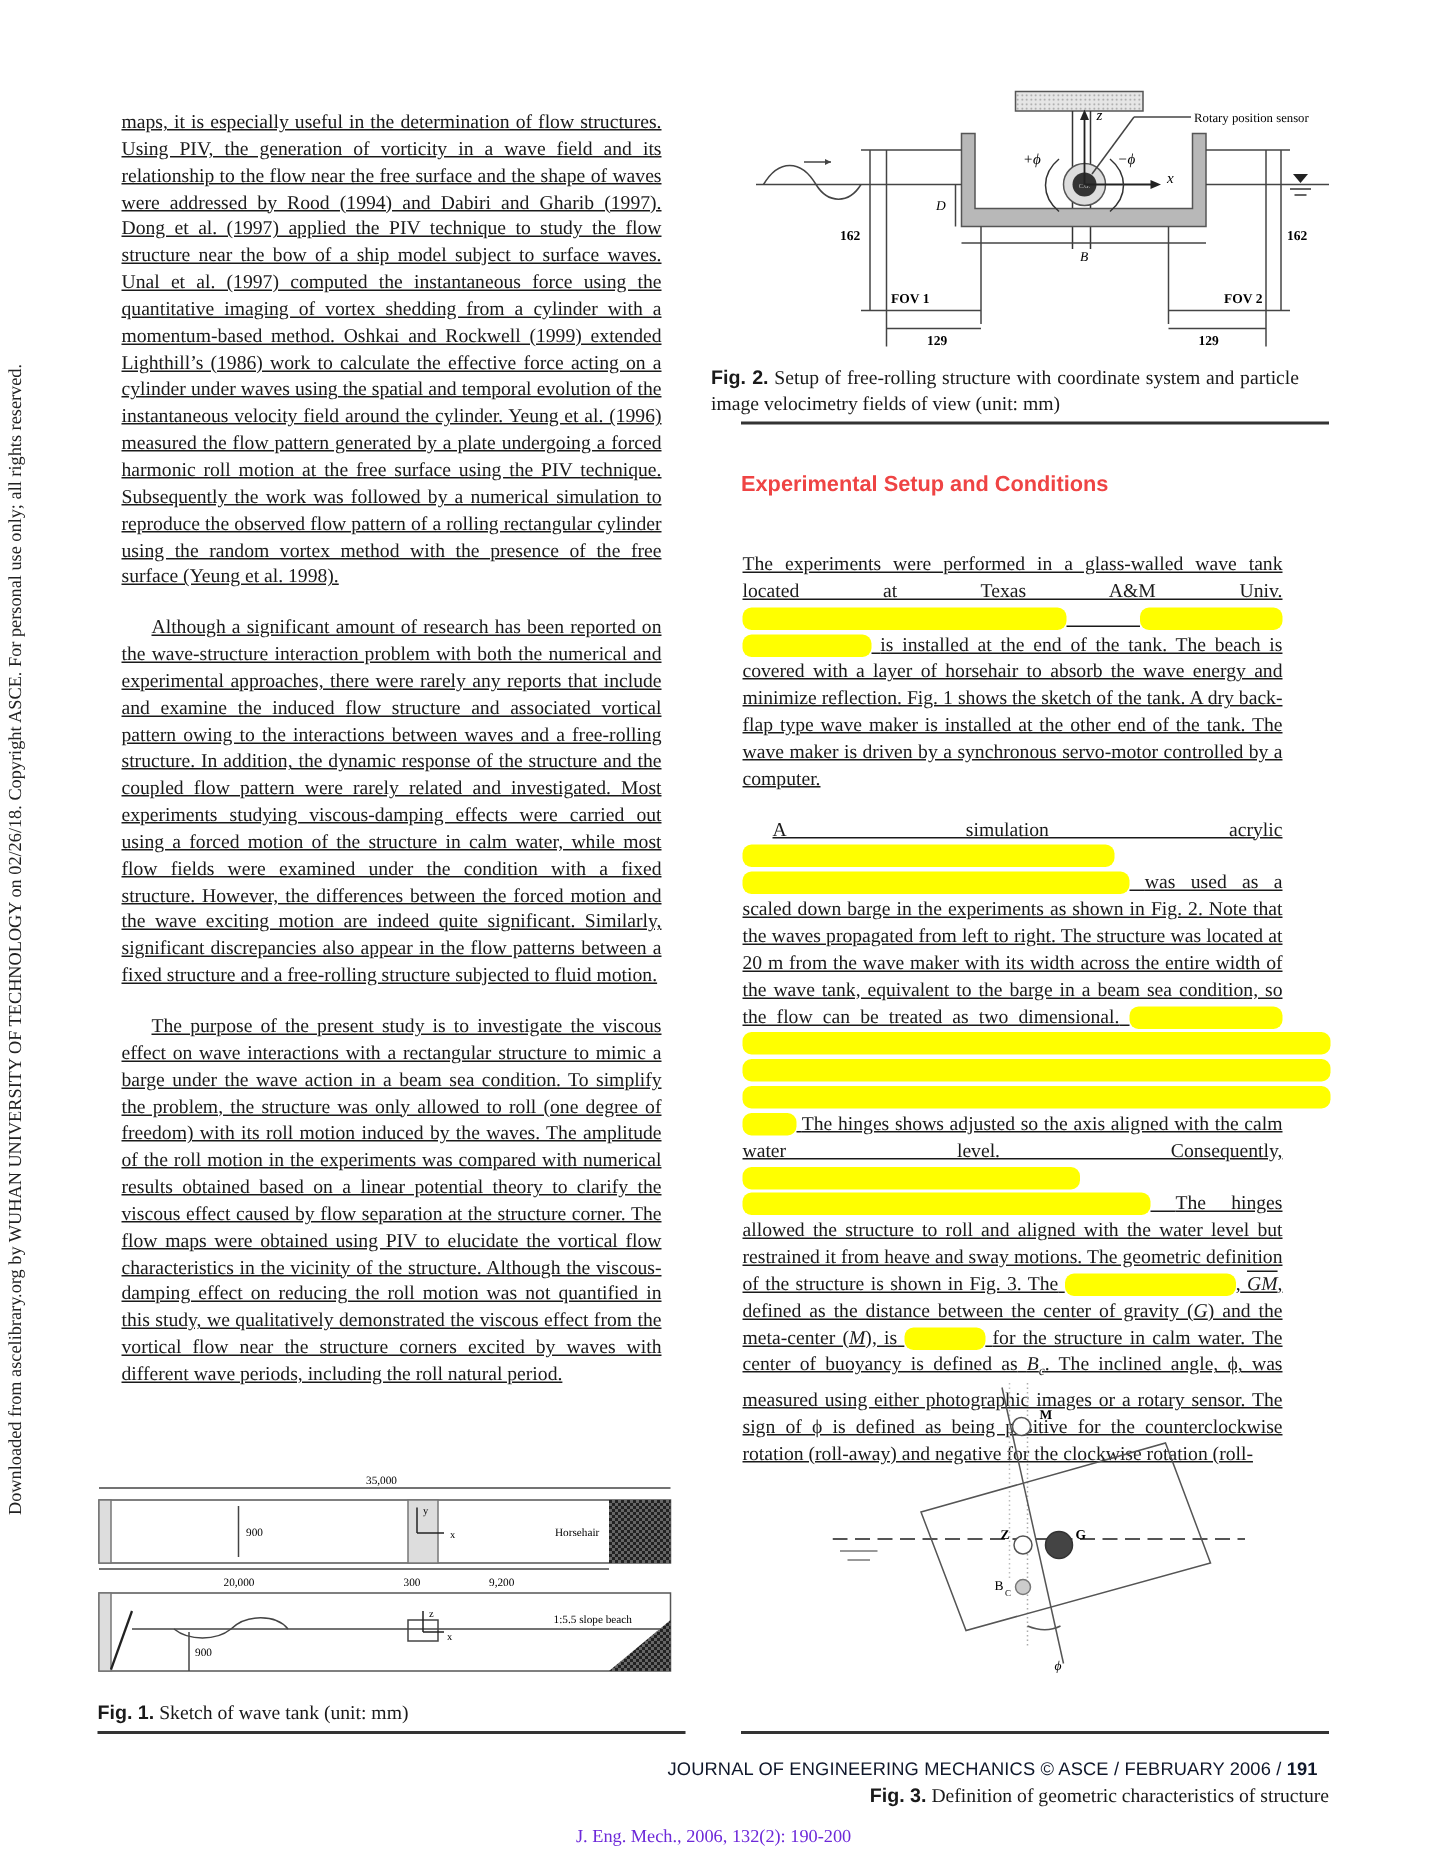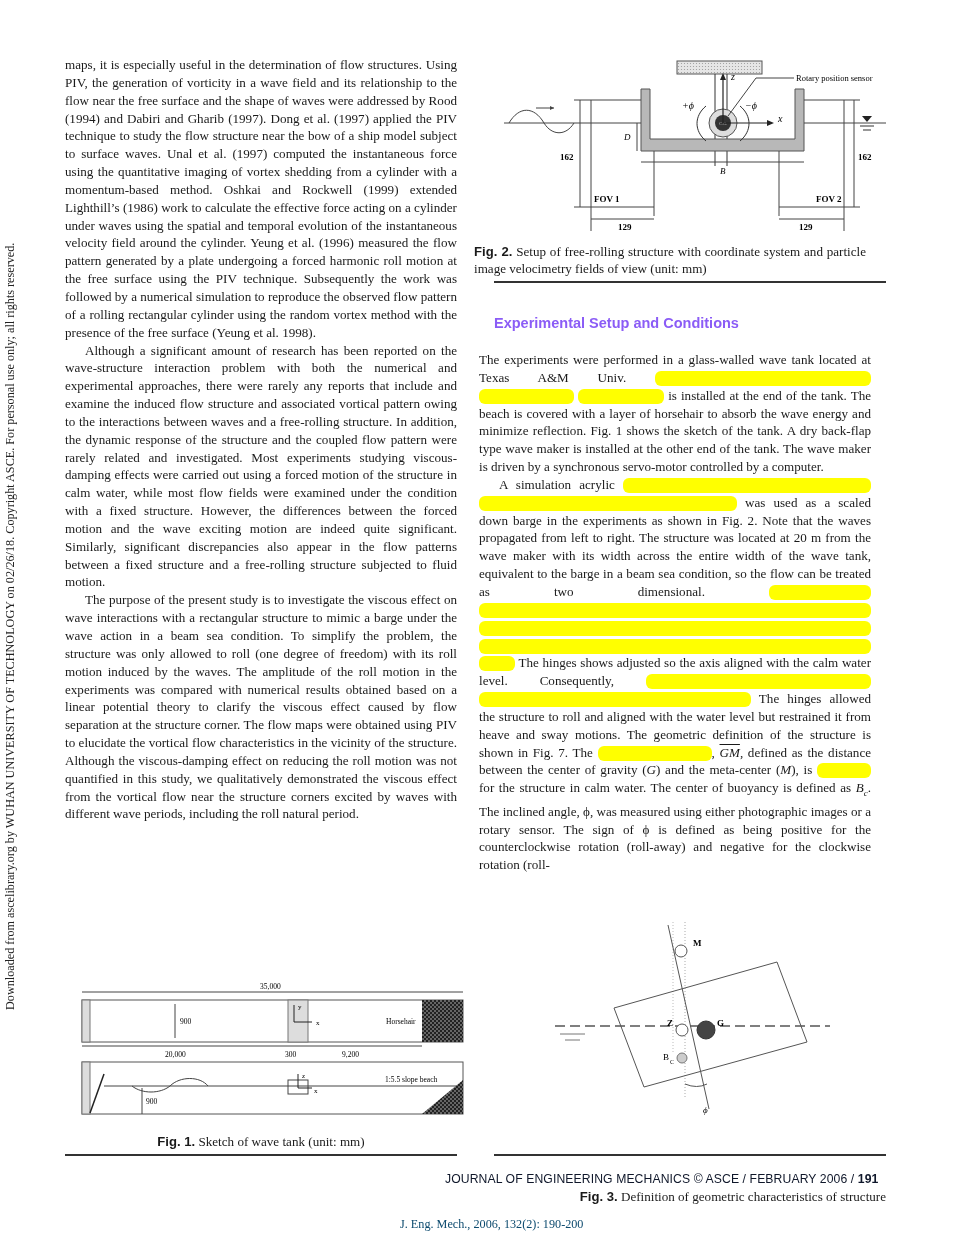--- a/index.html
+++ b/index.html
@@ -2,31 +2,31 @@
 <html><head>
 <meta charset="utf-8">
 <style>
   html, body { margin: 0; padding: 0; background: #ffffff; }
   body { width: 955px; height: 1235px; position: relative; overflow: hidden; font-family: "Liberation Serif", serif; color: #1a1a1a; }
   .sidebar-note { position: absolute; left: 4px; top: 30px; width: 16px; height: 980px; }
   .sidebar-note span { position: absolute; left: 0; bottom: 0; transform-origin: left bottom; transform: rotate(-90deg) translateY(14px); white-space: nowrap; font-size: 12.2px; color: #222; font-family: "Liberation Serif", serif; display: block; width: 980px; }
   .col { position: absolute; font-size: 13.1px; line-height: 17.85px; text-align: justify; }
   .col-left { left: 65px; top: 56px; width: 392px; }
   .col-right { left: 479px; top: 351px; width: 392px; }
-  .col p { margin: 0; text-indent: 0; }
+  .col p { margin: 16px; text-indent: 0; text-decoration: underline; }
   .col p.indent { text-indent: 20px; }
   .hl { background: #ffff00; border-radius: 6px; color: transparent; display: inline-block; height: 15px; vertical-align: -2px; }
-  .section-heading { position: absolute; left: 494px; top: 315px; font-family: "Liberation Sans", sans-serif; font-weight: bold; font-size: 14.5px; color: #8b5cf6; }
+  .section-heading { position: absolute; left: 494px; top: 315px; font-family: "Liberation Sans", sans-serif; font-weight: bold; font-size: 14.5px; color: #ef4444; }
   .figure { position: absolute; }
   .fig-caption { position: absolute; font-size: 13.1px; line-height: 17px; }
   .fig-caption b { font-family: "Liberation Sans", sans-serif; font-weight: bold; }
   .rule { position: absolute; height: 2px; background: #333; }
   .running-footer { position: absolute; left: 445px; top: 1172px; font-family: "Liberation Sans", sans-serif; font-size: 12.2px; color: #0f172a; letter-spacing: 0.1px; }
   .running-footer b { font-weight: bold; }
-  .citation { position: absolute; left: 384px; top: 1217px; font-size: 12.2px; color: #0c4a6e; margin-left: 16px; }
+  .citation { position: absolute; left: 384px; top: 1217px; font-size: 12.2px; color: #6d28d9; }
   svg text { font-family: "Liberation Serif", serif; }
 </style>
 </head>
 <body>
 
 <div class="sidebar-note">
   <span>Downloaded from ascelibrary.org by WUHAN UNIVERSITY OF TECHNOLOGY on 02/26/18. Copyright ASCE. For personal use only; all rights reserved.</span>
 </div>
 
 <div class="col col-left">
@@ -122,30 +122,30 @@
     <span class="hl" style="width:258px;">x</span>
     <span>was used as a scaled down barge in the experiments as shown in Fig. 2. Note that the waves propagated from left to right. The structure was located at 20 m from the wave maker with its width across the entire width of the wave tank, equivalent to the barge in a beam sea condition, so the flow can be treated as two dimensional.</span>
     <span class="hl" style="width:102px;">x</span>
     <span class="hl" style="width:392px;">x</span>
     <span class="hl" style="width:392px;">x</span>
     <span class="hl" style="width:392px;">x</span>
     <span class="hl" style="width:36px;">x</span>
     <span>The hinges shows adjusted so the axis aligned with the calm water level. Consequently,</span>
     <span class="hl" style="width:225px;">x</span>
     <span class="hl" style="width:272px;">x</span>
-    <span>The hinges allowed the structure to roll and aligned with the water level but restrained it from heave and sway motions. The geometric definition of the structure is shown in Fig. 7. The</span>
+    <span>The hinges allowed the structure to roll and aligned with the water level but restrained it from heave and sway motions. The geometric definition of the structure is shown in Fig. 3. The</span>
     <span class="hl" style="width:114px;">x</span><span>,</span>
     <i style="text-decoration: overline;">GM</i><span>, defined as the distance between the center of gravity (</span><i>G</i><span>) and the meta-center (</span><i>M</i><span>), is</span>
     <span class="hl" style="width:54px;">x</span>
     <span>for the structure in calm water. The center of buoyancy is defined as</span>
     <i>B</i><sub style="font-size:9px;"><i>c</i></sub><span>. The inclined angle, ϕ, was measured using either photographic images or a rotary sensor. The sign of ϕ is defined as being positive for the counterclockwise rotation (roll-away) and negative for the clockwise rotation (roll-</span>
   </p>
 </div>
 
-<div class="figure" style="left:80px; top:982px; width:385px; height:136px;">
+<div class="figure" style="left:64px; top:982px; width:385px; height:136px;">
   <svg width="385" height="136" viewBox="0 0 385 136">
     <defs>
       <pattern id="checker" width="4" height="4" patternUnits="userSpaceOnUse">
         <rect width="4" height="4" fill="#666"></rect>
           <rect width="2" height="2" fill="#222"></rect>
           <rect x="2" y="2" width="2" height="2" fill="#222"></rect>
       </pattern>
     </defs>
 
     <line x1="2" y1="10" x2="383" y2="10" stroke="#444"></line>
@@ -177,21 +177,21 @@
     <line x1="218" y1="106" x2="218" y2="92" stroke="#222"></line>
       <line x1="218" y1="106" x2="232" y2="106" stroke="#222"></line>
     <text x="222" y="96" font-size="7">z</text>
     <text x="234" y="111" font-size="7">x</text>
     <line x1="62" y1="106" x2="62" y2="132" stroke="#444"></line>
     <text x="66" y="122" font-size="7.5">900</text>
     <text x="305" y="100" font-size="7.5">1:5.5 slope beach</text>
     <path d="M342 132 L383 98 L383 132 Z" fill="url(#checker)"></path>
   </svg>
 </div>
-<div class="fig-caption" style="left:65px; top:1133px; width:392px; text-align:center;">
+<div class="fig-caption" style="left:65px; top:1133px; width:392px; text-align:left;">
   <b>Fig. 1.</b>
   <span>Sketch of wave tank (unit: mm)</span>
 </div>
 <div class="rule" style="left:65px; top:1154px; width:392px;"></div>
 
 <div class="figure" style="left:555px; top:922px; width:280px; height:200px;">
   <svg width="280" height="200" viewBox="0 0 280 200">
     <line x1="130" y1="0" x2="130" y2="175" stroke="#aaa" stroke-dasharray="1,2"></line>
     <line x1="118" y1="0" x2="118" y2="130" stroke="#bbb" stroke-dasharray="1,2"></line>
     <line x1="0" y1="104" x2="275" y2="104" stroke="#555" stroke-width="1.3" stroke-dasharray="10,5"></line>

